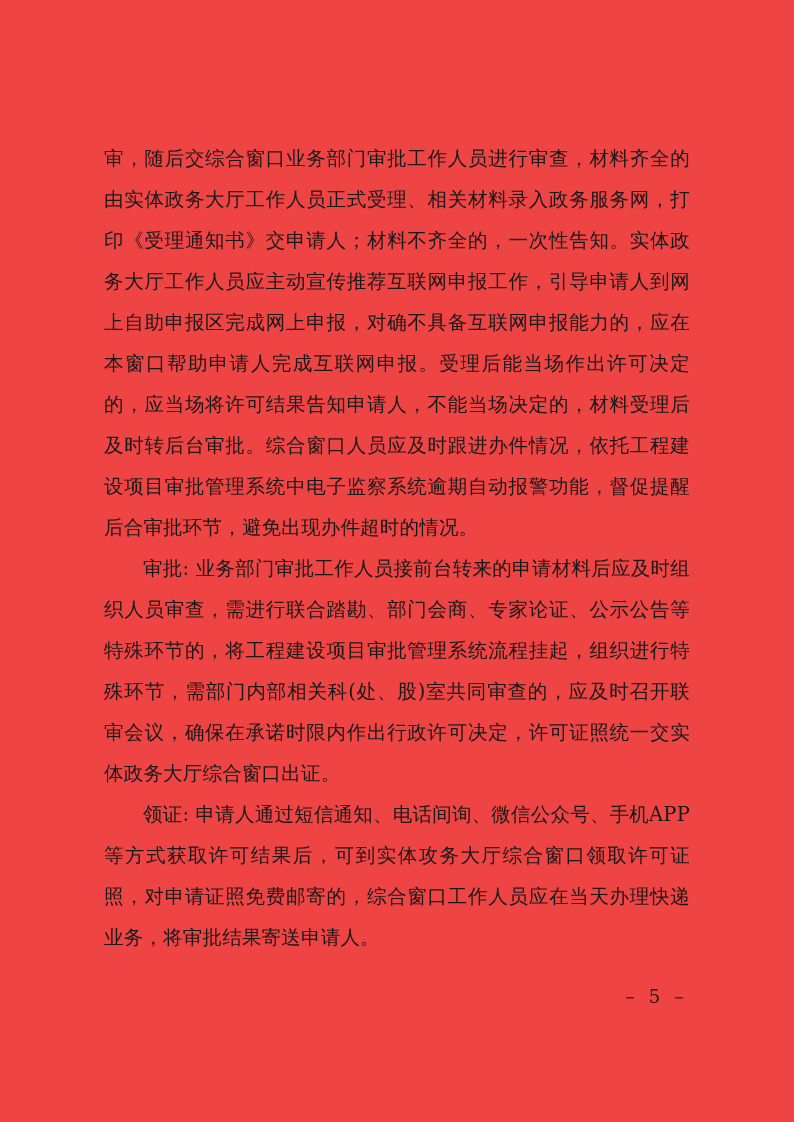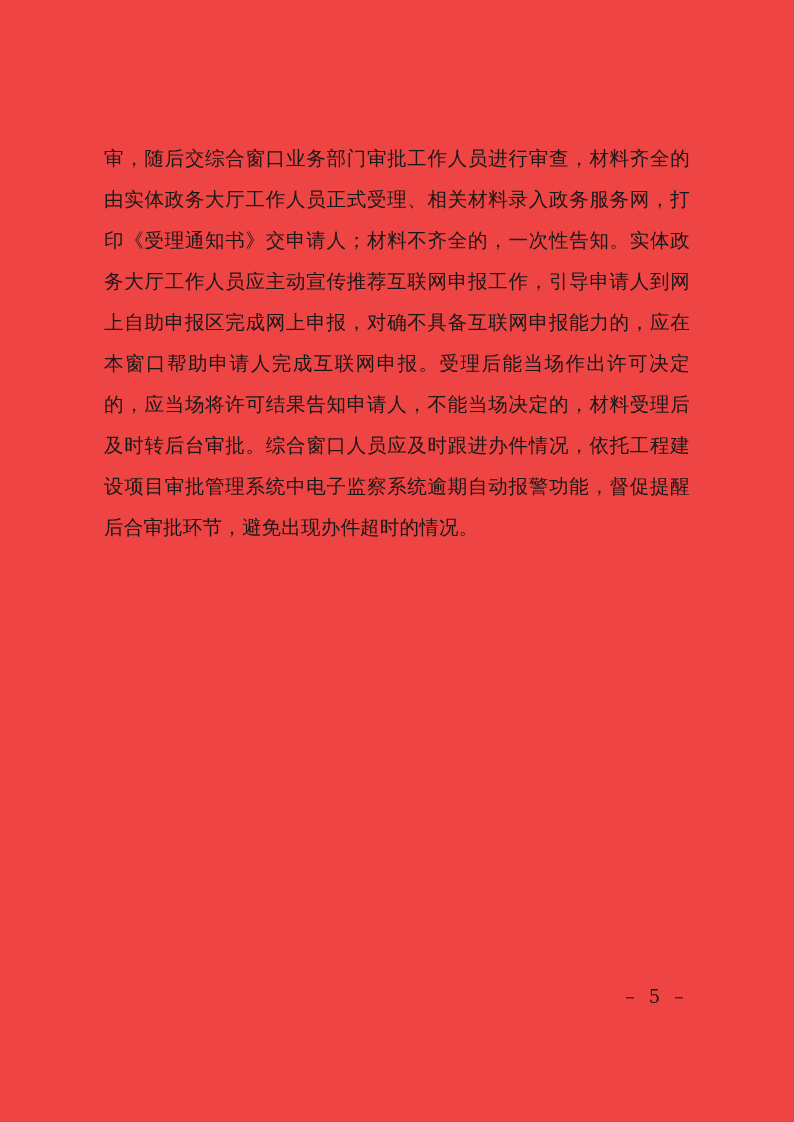--- a/index.html
+++ b/index.html
@@ -57,15 +57,17 @@
     font-family: "DejaVu Serif", serif;
     letter-spacing: 2px;
   }
 </style>
 </head>
 <body>
 
 <div class="page">
   <div class="content">
     <p class="para">审，随后交综合窗口业务部门审批工作人员进行审查，材料齐全的由实体政务大厅工作人员正式受理、相关材料录入政务服务网，打印《受理通知书》交申请人；材料不齐全的，一次性告知。实体政务大厅工作人员应主动宣传推荐互联网申报工作，引导申请人到网上自助申报区完成网上申报，对确不具备互联网申报能力的，应在本窗口帮助申请人完成互联网申报。受理后能当场作出许可决定的，应当场将许可结果告知申请人，不能当场决定的，材料受理后及时转后台审批。综合窗口人员应及时跟进办件情况，依托工程建设项目审批管理系统中电子监察系统逾期自动报警功能，督促提醒后合审批环节，避免出现办件超时的情况。</p>
+    <p class="para indent">审批: 业务部门审批工作人员接前台转来的申请材料后应及时组织人员审查，需进行联合踏勘、部门会商、专家论证、公示公告等特殊环节的，将工程建设项目审批管理系统流程挂起，组织进行特殊环节，需部门内部相关科(处、股)室共同审查的，应及时召开联审会议，确保在承诺时限内作出行政许可决定，许可证照统一交实体政务大厅综合窗口出证。</p>
+    <p class="para indent">领证: 申请人通过短信通知、电话间询、微信公众号、手机APP 等方式获取许可结果后，可到实体攻务大厅综合窗口领取许可证照，对申请证照免费邮寄的，综合窗口工作人员应在当天办理快递业务，将审批结果寄送申请人。</p>
   </div>
   <div class="page-number">－ 5 －</div>
 </div>
 
 </body></html>

